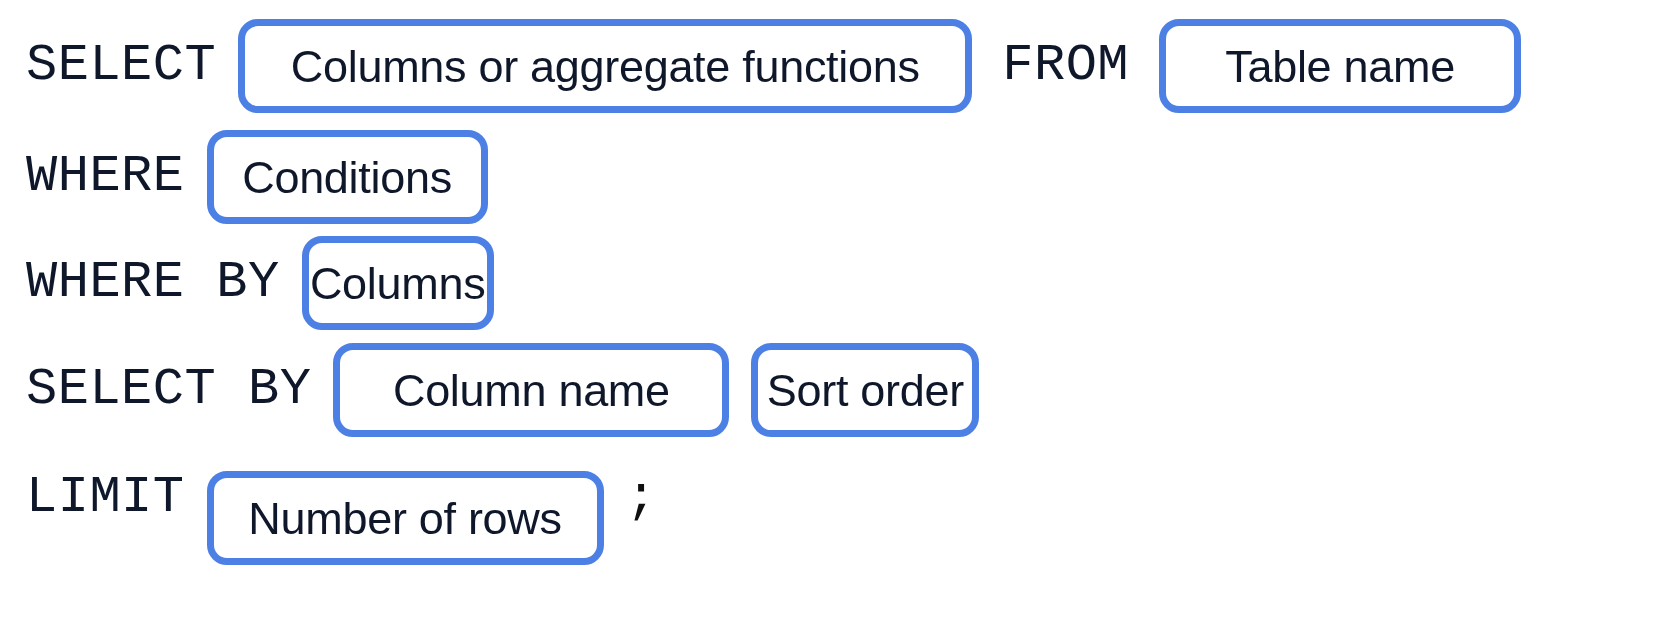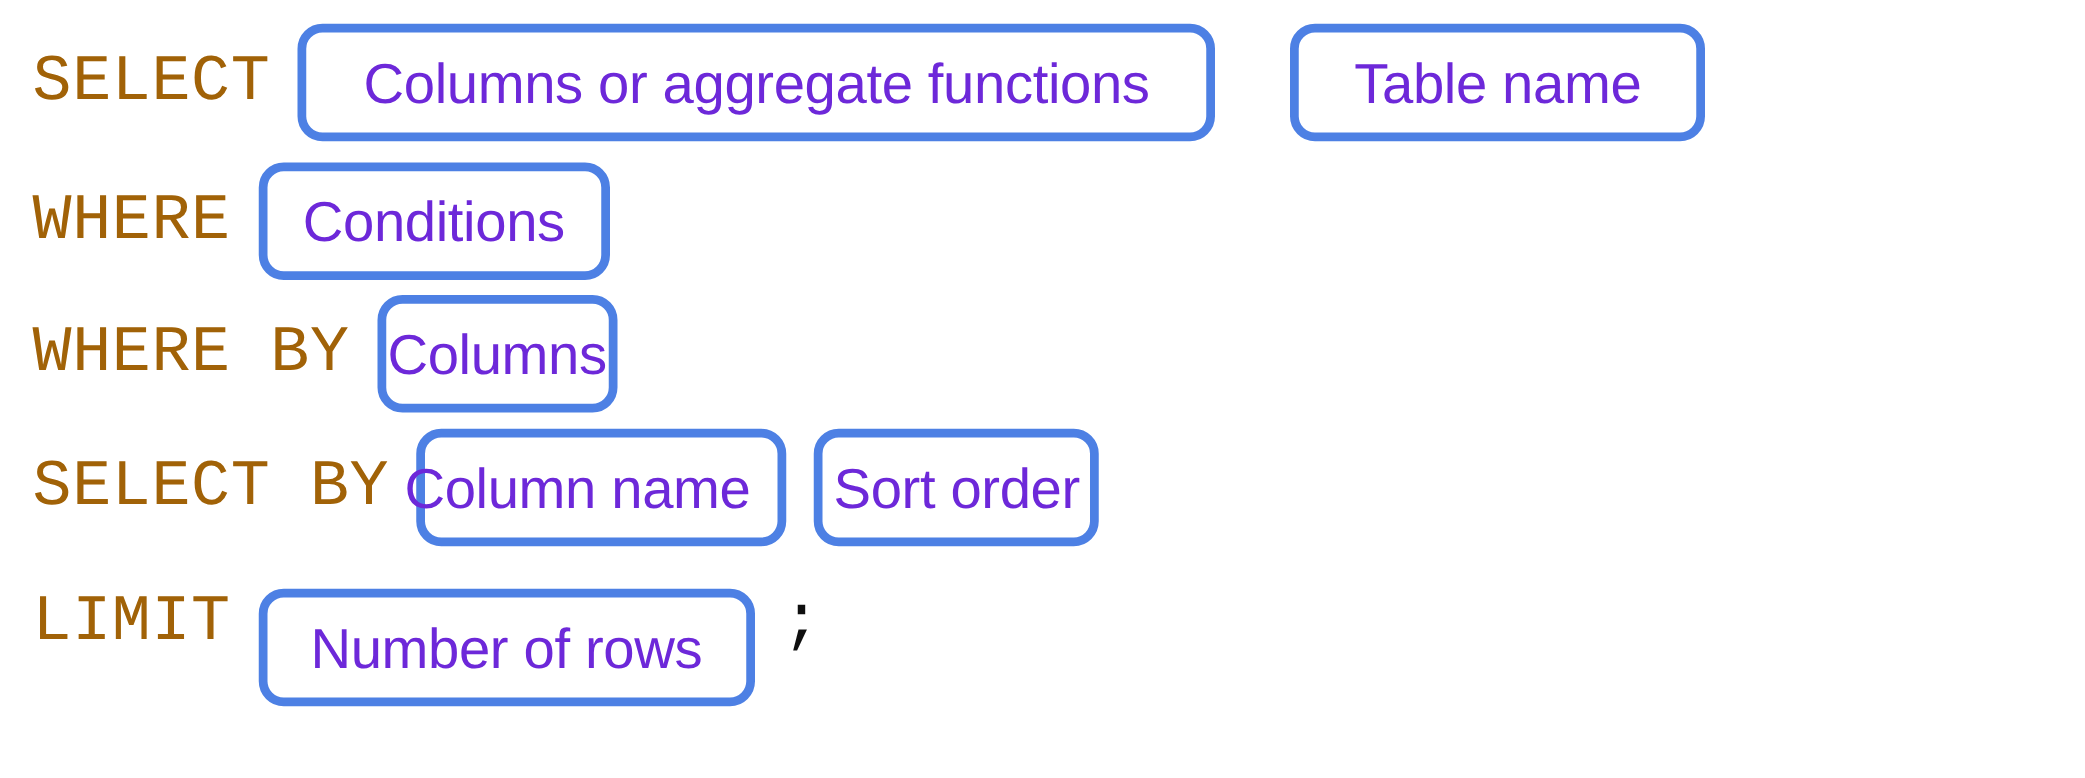--- a/index.html
+++ b/index.html
@@ -39,21 +39,21 @@
   .sql-line.row-groupby  { top: 236px; }
   .sql-line.row-orderby  { top: 343px; }
   .sql-line.row-limit    { top: 451px; }
 
   
   .keyword {
     font-family: "Liberation Mono", "DejaVu Sans Mono", monospace;
     font-size: 52px;
     font-weight: 400;
     line-height: 94px;
-    color: #a16207;
+    color: #0f172a;
     letter-spacing: 0.5px;
     display: inline-block;
   }
 
   
   .slot {
     box-sizing: border-box;
     height: 94px;
     border: 7px solid #4d80e4;
     border-radius: 20px;
@@ -61,21 +61,21 @@
     display: flex;
     align-items: center;
     justify-content: center;
     padding: 0 22px;
   }
 
   .slot-label {
     font-family: "Liberation Sans", sans-serif;
     font-size: 45px;
     font-weight: 500;
-    color: #6d28d9;
+    color: #0f172a;
     letter-spacing: -0.3px;
     line-height: 1;
     white-space: nowrap;
   }
 
   
   .gap-sm  { display: inline-block; width: 22px; height: 1px; }
   .gap-md  { display: inline-block; width: 30px; height: 1px; }
 
   
@@ -83,39 +83,40 @@
     font-family: "Liberation Mono", "DejaVu Sans Mono", monospace;
     font-size: 52px;
     font-weight: 400;
     color: #0f0f0f;
     line-height: 94px;
     display: inline-block;
   }
 
   
   .slot-columns-agg  { width: 734px; }
-  .slot-table-name   { width: 332px; }
+  .slot-table-name   { width: 362px; }
   .slot-conditions   { width: 281px; }
   .slot-columns      { width: 192px; }
-  .slot-column-name  { width: 296px; justify-content: flex-end; }
+  .slot-column-name  { width: 396px; }
   .slot-sort-order   { width: 228px; }
   .slot-num-rows     { width: 397px; margin-top: 40px; }
 </style>
 </head>
 <body>
 
 <div class="diagram">
 
   <div class="sql-line row-select">
     <span class="keyword">SELECT</span>
     <span class="gap-sm"></span>
     <div class="slot slot-columns-agg">
       <span class="slot-label">Columns or aggregate functions</span>
     </div>
     <span class="gap-md"></span>
+    <span class="keyword">FROM</span>
     <span class="gap-md"></span>
     <div class="slot slot-table-name">
       <span class="slot-label">Table name</span>
     </div>
   </div>
 
   <div class="sql-line row-where">
     <span class="keyword">WHERE</span>
     <span class="gap-sm"></span>
     <div class="slot slot-conditions">

